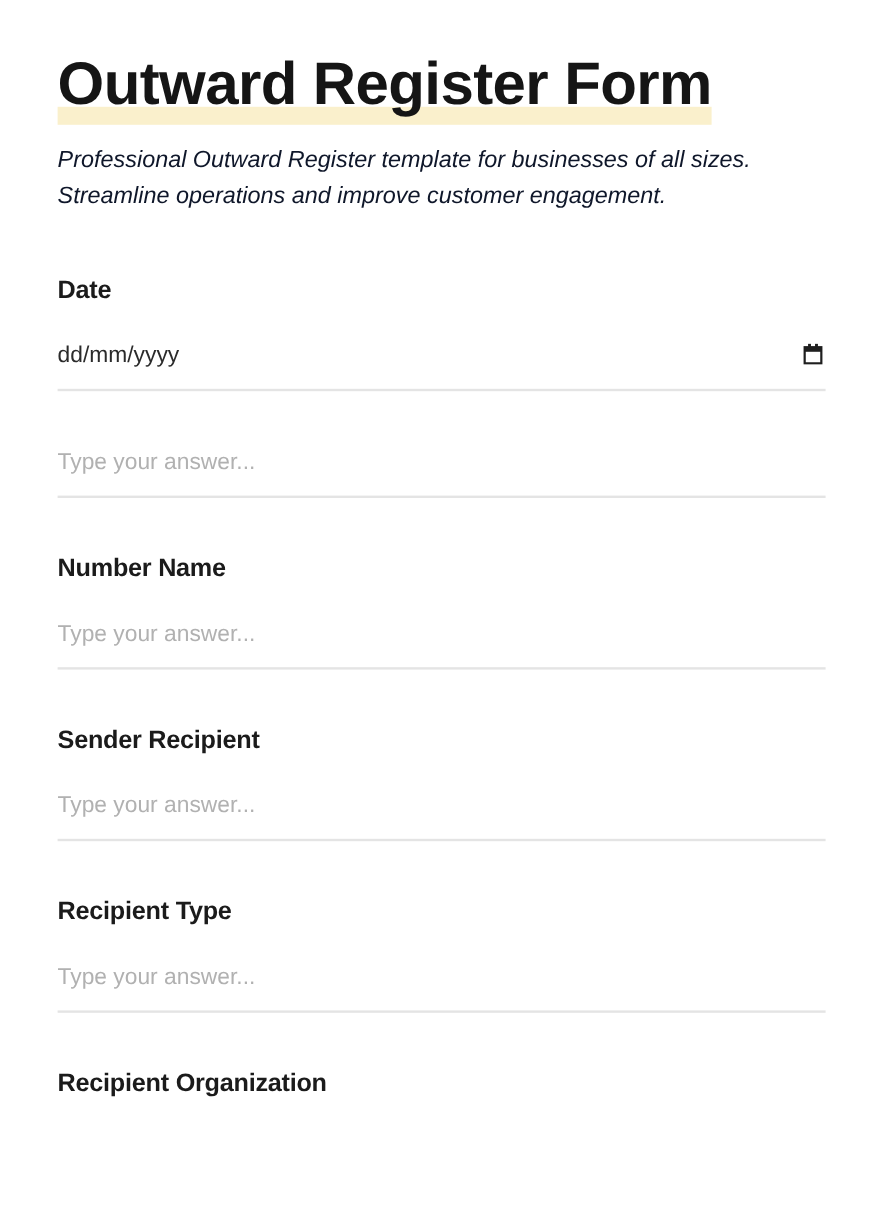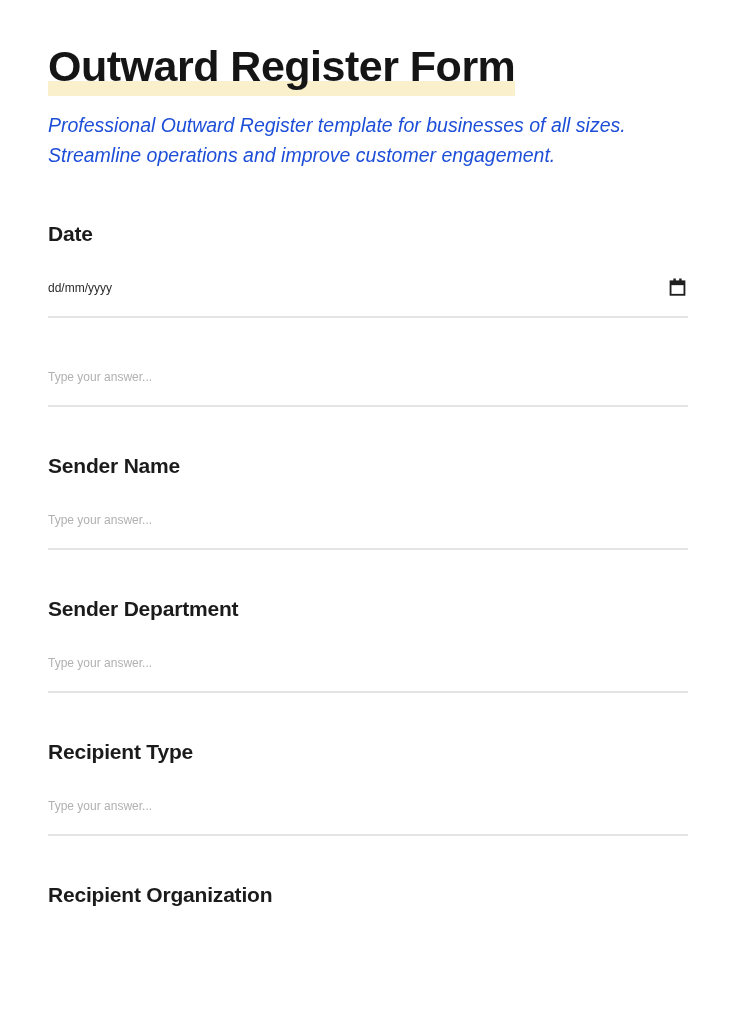--- a/index.html
+++ b/index.html
@@ -8,37 +8,37 @@
     height: 1024px;
     overflow: hidden;
     background: #ffffff;
     font-family: "Liberation Sans", sans-serif;
   }
   .container {
     padding: 42px 48px 0 48px;
     width: 736px;
   }
   .page-title {
-    font-size: 43px;
+    font-size: 50px;
     font-weight: 800;
     letter-spacing: -0.5px;
     color: #151515;
     line-height: 1.12;
   }
   .title-highlight {
     display: inline-block;
     background: linear-gradient(#faf0cc, #faf0cc) left bottom / 100% 15px no-repeat;
     padding-bottom: 6px;
   }
   .form-description {
     margin-top: 14px;
     font-style: italic;
     font-size: 19.5px;
     line-height: 30px;
-    color: #1d4ed8;
+    color: #0f172a;
     max-width: 620px;
   }
   .form {
     margin-top: 52px;
   }
   .field {
     margin-bottom: 47px;
   }
   .field-label {
     font-size: 21px;
@@ -52,21 +52,21 @@
     border-bottom: 2px solid #e4e4e4;
     padding-bottom: 15px;
   }
   .input-row input {
     display: block;
     width: 100%;
     border: none;
     outline: none;
     background: transparent;
     font-family: "Liberation Sans", sans-serif;
-    font-size: 12px;
+    font-size: 19px;
     line-height: 25px;
     color: #2b2b2b;
     padding: 0;
   }
   .input-row input::placeholder {
     color: #b1b1b1;
     opacity: 1;
   }
   .input-row input.date-input::placeholder {
     color: #2b2b2b;
@@ -105,28 +105,28 @@
       </div>
     </div>
 
     <div class="field">
       <div class="input-row">
         <input type="text" placeholder="Type your answer..." style="">
       </div>
     </div>
 
     <div class="field">
-      <div class="field-label">Sender Name</div>
+      <div class="field-label">Number Name</div>
       <div class="input-row">
         <input type="text" placeholder="Type your answer..." style="">
       </div>
     </div>
 
     <div class="field">
-      <div class="field-label">Sender Department</div>
+      <div class="field-label">Sender Recipient</div>
       <div class="input-row">
         <input type="text" placeholder="Type your answer..." style="">
       </div>
     </div>
 
     <div class="field">
       <div class="field-label">Recipient Type</div>
       <div class="input-row">
         <input type="text" placeholder="Type your answer..." style="">
       </div>

